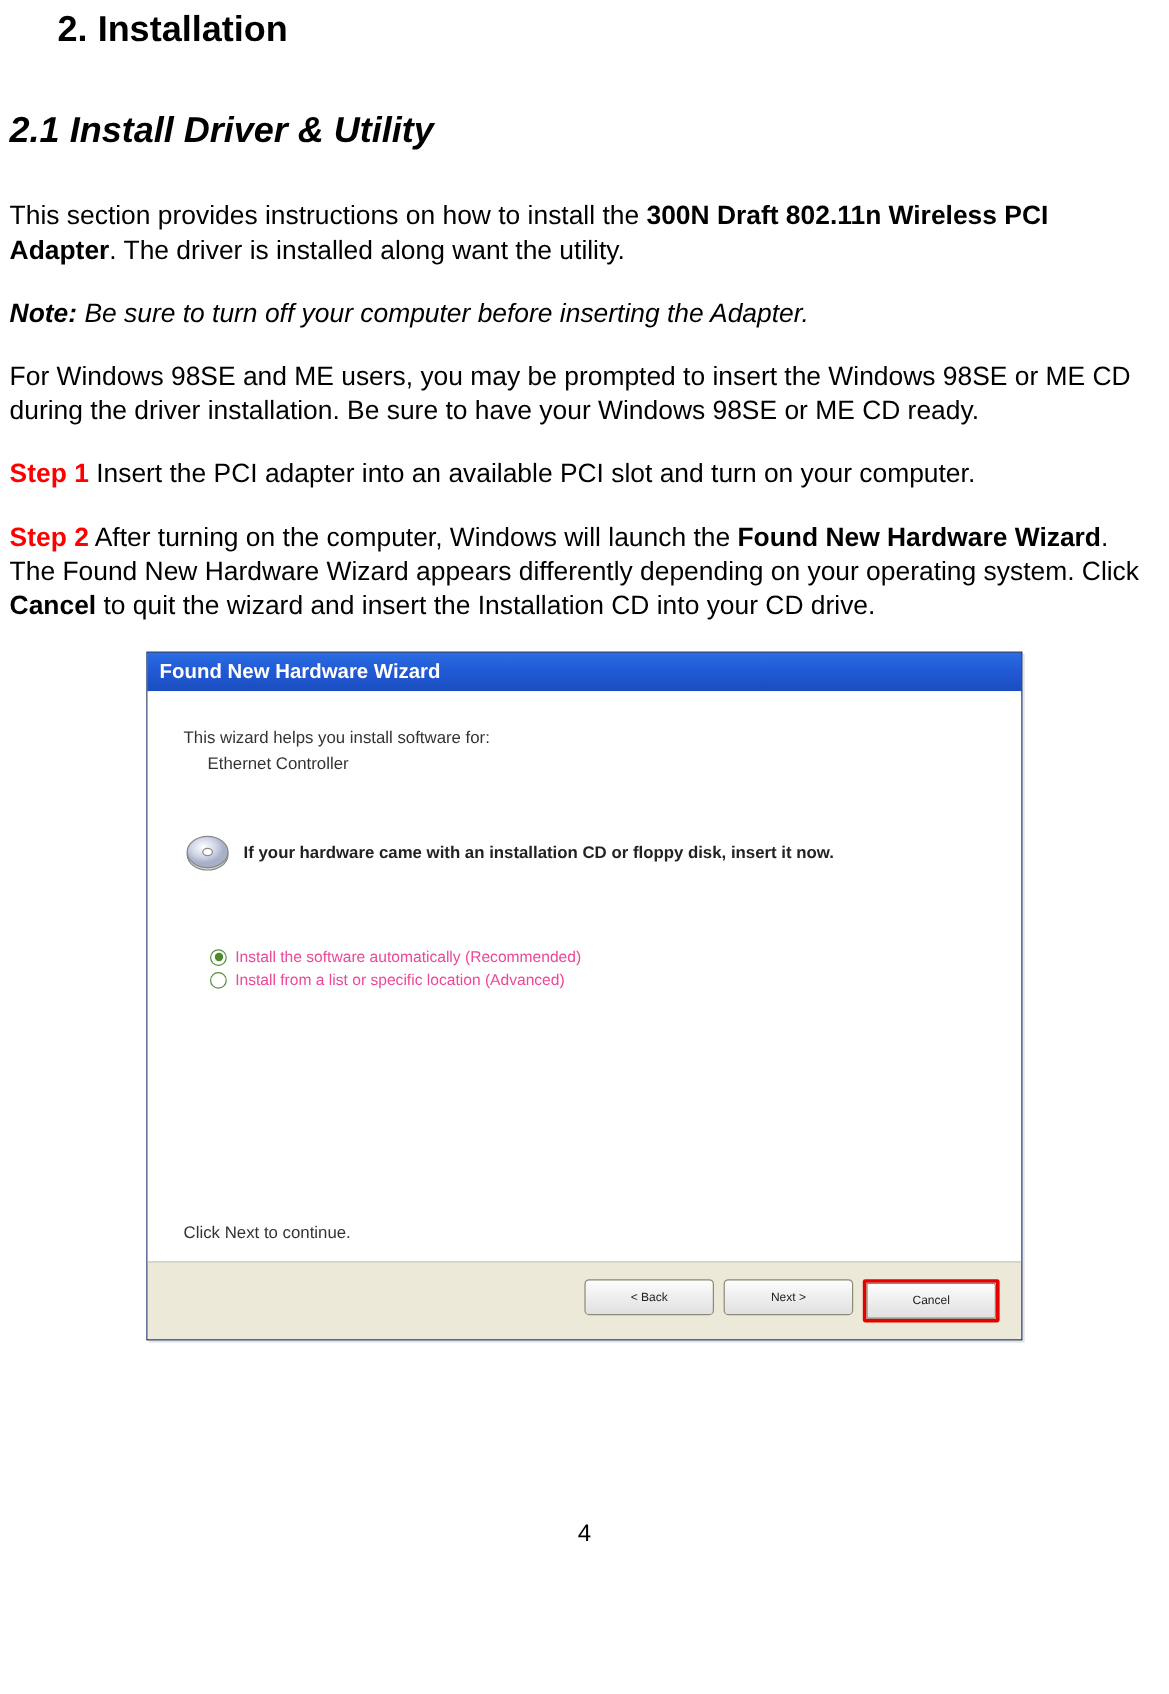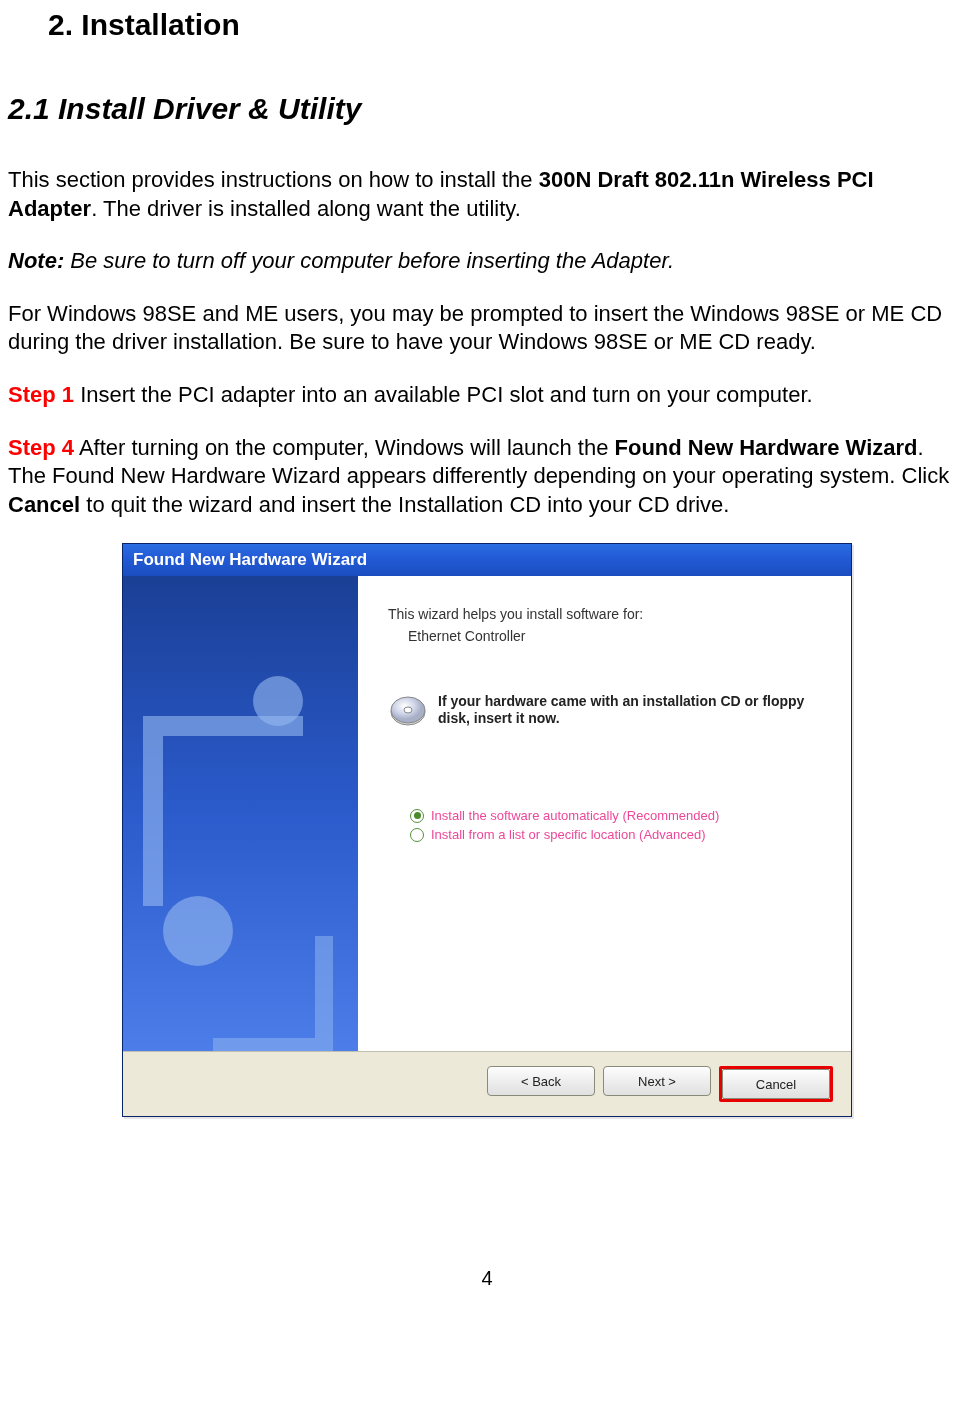--- a/index.html
+++ b/index.html
@@ -57,20 +57,21 @@
       font-weight: bold;
       font-size: 17px;
       padding: 6px 10px 6px 10px;
       display: flex;
       align-items: center;
     }
     .wizard-body {
       display: flex;
       height: 475px;
       background: #fff;
+      flex-direction: column;
     }
     .left-panel {
       width: 235px;
       background: linear-gradient(to bottom, #1a3f95 0%, #2b5bcc 50%, #4c7de8 100%);
       position: relative;
       overflow: hidden;
       flex-shrink: 0;
     }
     .left-deco {
       position: absolute;
@@ -130,21 +131,21 @@
       margin-bottom: 6px;
     }
     .wizard-indent {
       margin-left: 20px;
     }
     .cd-row {
       display: flex;
       align-items: center;
       gap: 10px;
       margin-top: 40px;
-      margin-bottom: 72px;
+      margin-bottom: 54px;
     }
     .cd-icon {
       width: 40px;
       height: 40px;
       flex-shrink: 0;
     }
     .cd-text {
       font-size: 14px;
       font-weight: bold;
       color: #222;
@@ -186,21 +187,21 @@
       border-top: 1px solid #c0c0b0;
       padding: 14px 18px;
       display: flex;
       justify-content: flex-end;
       gap: 8px;
     }
     .xp-button {
       min-width: 108px;
       height: 30px;
       font-family: Tahoma, Arial, sans-serif;
-      font-size: 13px;
+      font-size: 10px;
       background: linear-gradient(to bottom, #fdfdfd, #eeeeee 50%, #e0e0e0);
       border: 1px solid #8a8a7a;
       border-radius: 4px;
       color: #222;
       display: inline-flex;
       align-items: center;
       justify-content: center;
       box-shadow: inset 0 1px 0 #fff;
     }
     .cancel-highlight {
@@ -232,21 +233,21 @@
   <span class="bold italic">Note:</span><span class="italic"> Be sure to turn off your computer before inserting the Adapter.</span>
 </p>
 
 <p class="para">For Windows 98SE and ME users, you may be prompted to insert the Windows 98SE or ME CD during the driver installation. Be sure to have your Windows 98SE or ME CD ready.</p>
 
 <p class="para step-block">
   <span class="bold red">Step 1</span><span> Insert the PCI adapter into an available PCI slot and turn on your computer.</span>
 </p>
 
 <p class="para step-block">
-  <span class="bold red">Step 4</span><span> After turning on the computer, Windows will launch the </span><span class="bold">Found New Hardware Wizard</span><span>. The Found New Hardware Wizard appears differently depending on your operating system. Click </span><span class="bold">Cancel</span><span> to quit the wizard and insert the Installation CD into your CD drive.</span>
+  <span class="bold red">Step 2</span><span> After turning on the computer, Windows will launch the </span><span class="bold">Found New Hardware Wizard</span><span>. The Found New Hardware Wizard appears differently depending on your operating system. Click </span><span class="bold">Cancel</span><span> to quit the wizard and insert the Installation CD into your CD drive.</span>
 </p>
 
 <div class="wizard-wrap">
   <div class="wizard-window">
     <div class="titlebar">
       <span>Found New Hardware Wizard</span>
     </div>
     <div class="wizard-body">
       <div class="left-panel">
         <div class="left-deco">
@@ -280,20 +281,21 @@
           <div class="radio-row">
             <span class="radio checked"></span>
             <span>Install the software automatically (Recommended)</span>
           </div>
           <div class="radio-row">
             <span class="radio"></span>
             <span>Install from a list or specific location (Advanced)</span>
           </div>
         </div>
 
+        <div class="wizard-text" style="margin-top:auto;">Click Next to continue.</div>
       </div>
     </div>
     <div class="button-bar">
       <button class="xp-button">&lt; Back</button>
       <button class="xp-button">Next &gt;</button>
       <span class="cancel-highlight">
         <button class="xp-button">Cancel</button>
       </span>
     </div>
   </div>

